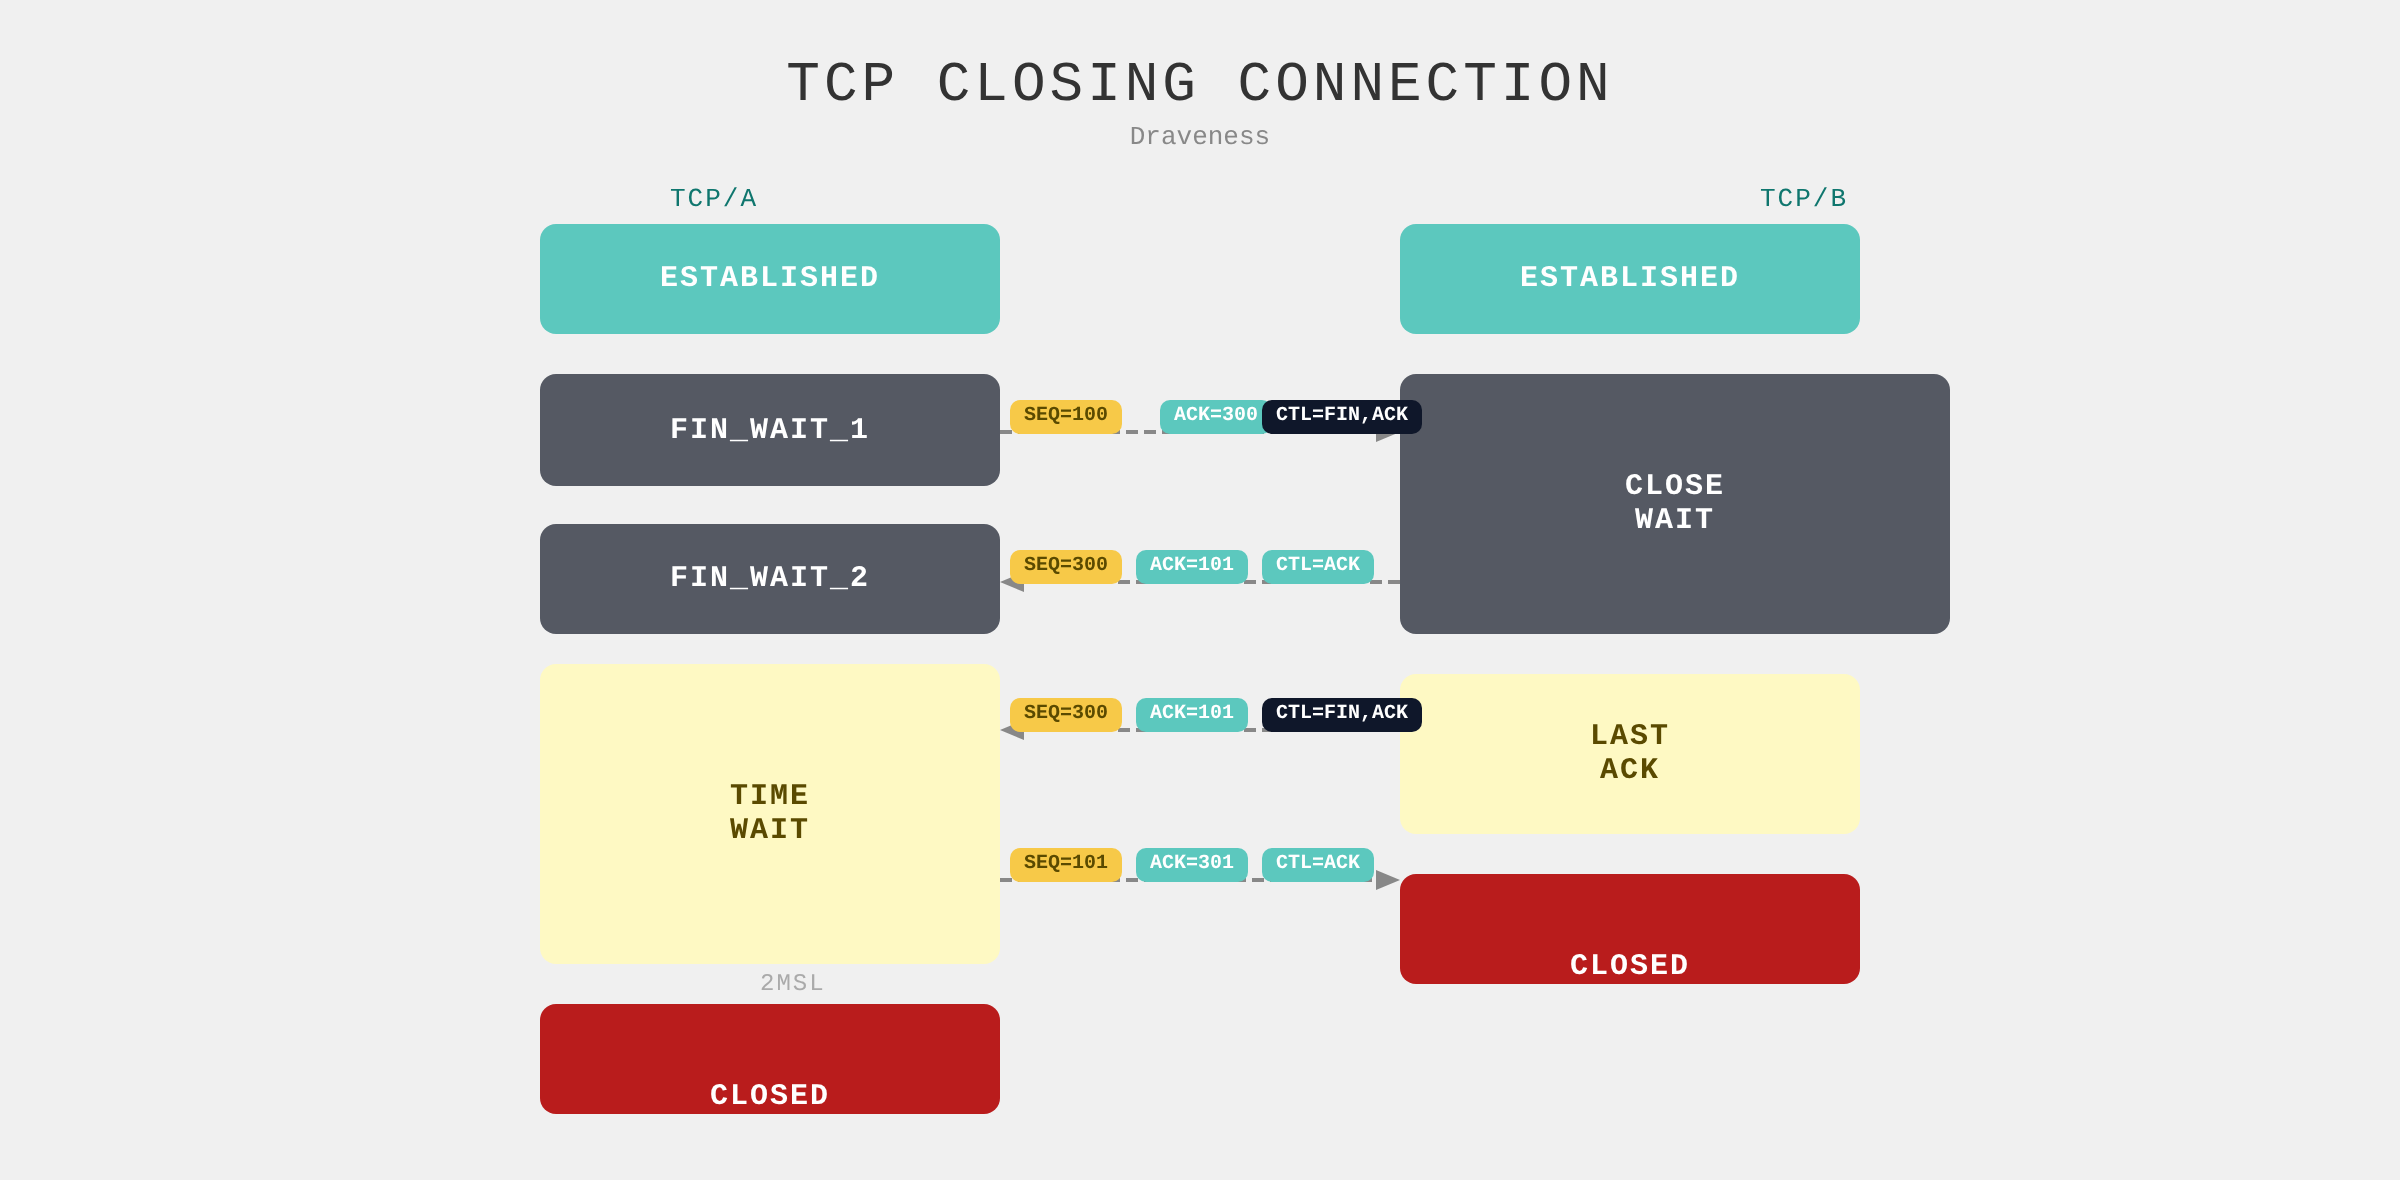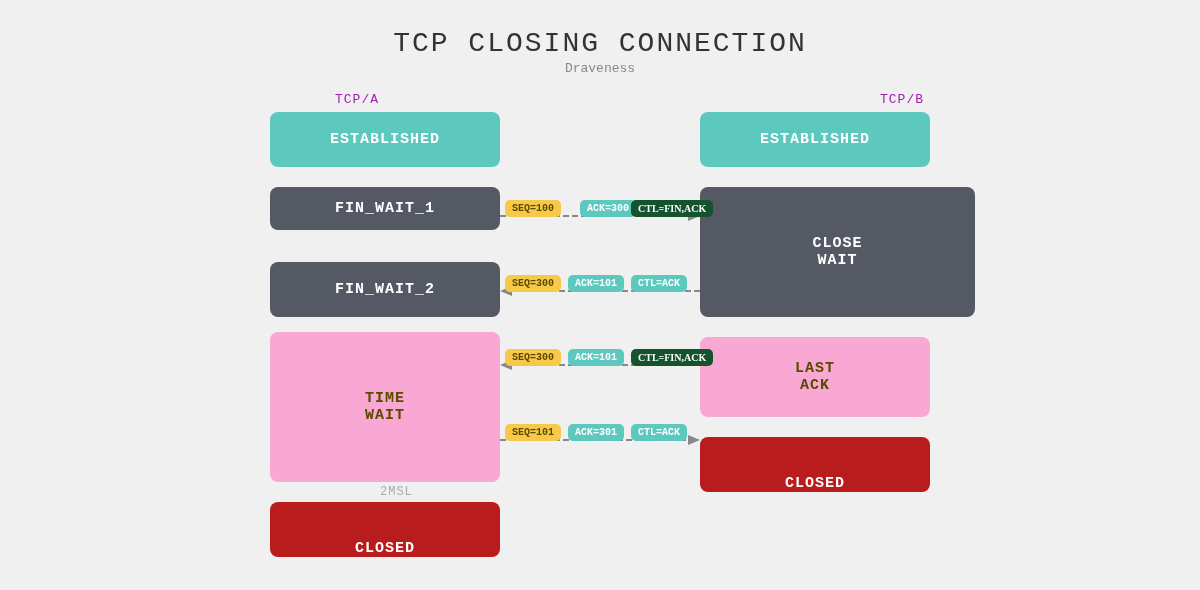--- a/index.html
+++ b/index.html
@@ -35,57 +35,57 @@
       position: relative;
       width: 1000px;
       height: 470px;
       margin-top: 10px;
     }
 
     
     .col-label {
       position: absolute;
       font-size: 13px;
-      color: #a21caf;
+      color: #0f766e;
       letter-spacing: 1px;
       font-weight: normal;
     }
 
     
     .state-box {
       position: absolute;
       border-radius: 8px;
       display: flex;
       align-items: center;
       justify-content: center;
       font-size: 15px;
       font-weight: bold;
       letter-spacing: 1px;
       color: white;
       text-align: center;
     }
 
     .teal { background: #5CC8BE; }
     .dark { background: #555963; }
-    .yellow { background: #f9a8d4; color: #5a4a00; }
+    .yellow { background: #fef9c3; color: #5a4a00; }
     .salmon { background: #b91c1c; align-items: flex-end; }
 
     
     .packet {
       position: absolute;
       border-radius: 5px;
       font-size: 10px;
       font-weight: bold;
       padding: 3px 7px;
       color: white;
       white-space: nowrap;
     }
     .pkt-yellow { background: #F7C948; color: #5a4a00; }
     .pkt-teal { background: #5CC8BE; color: white; }
-    .pkt-dark { background: #14532d; color: white; font-family: Liberation Serif, serif; }
+    .pkt-dark { background: #0f172a; color: white; }
 
     
     .label-2msl {
       position: absolute;
       font-size: 12px;
       color: #aaa;
       letter-spacing: 1px;
     }
     .arrow-svg {
       position: absolute;
@@ -101,21 +101,21 @@
 
 <div class="diagram">
 
   <div class="col-label" style="left:235px; top:0;">TCP/A</div>
   <div class="col-label" style="left:780px; top:0;">TCP/B</div>
 
   <div class="state-box teal" style="left:170px; top:20px; width:230px; height:55px;">
     <span>ESTABLISHED</span>
   </div>
 
-  <div class="state-box dark" style="left:170px; top:95px; width:230px; height:43px;">
+  <div class="state-box dark" style="left:170px; top:95px; width:230px; height:56px;">
     <span>FIN_WAIT_1</span>
   </div>
 
   <div class="state-box dark" style="left:170px; top:170px; width:230px; height:55px;">
     <span>FIN_WAIT_2</span>
   </div>
 
   <div class="state-box yellow" style="left:170px; top:240px; width:230px; height:150px;">
     <span style="white-space:pre-line; text-align:center;">TIME
 WAIT</span>

